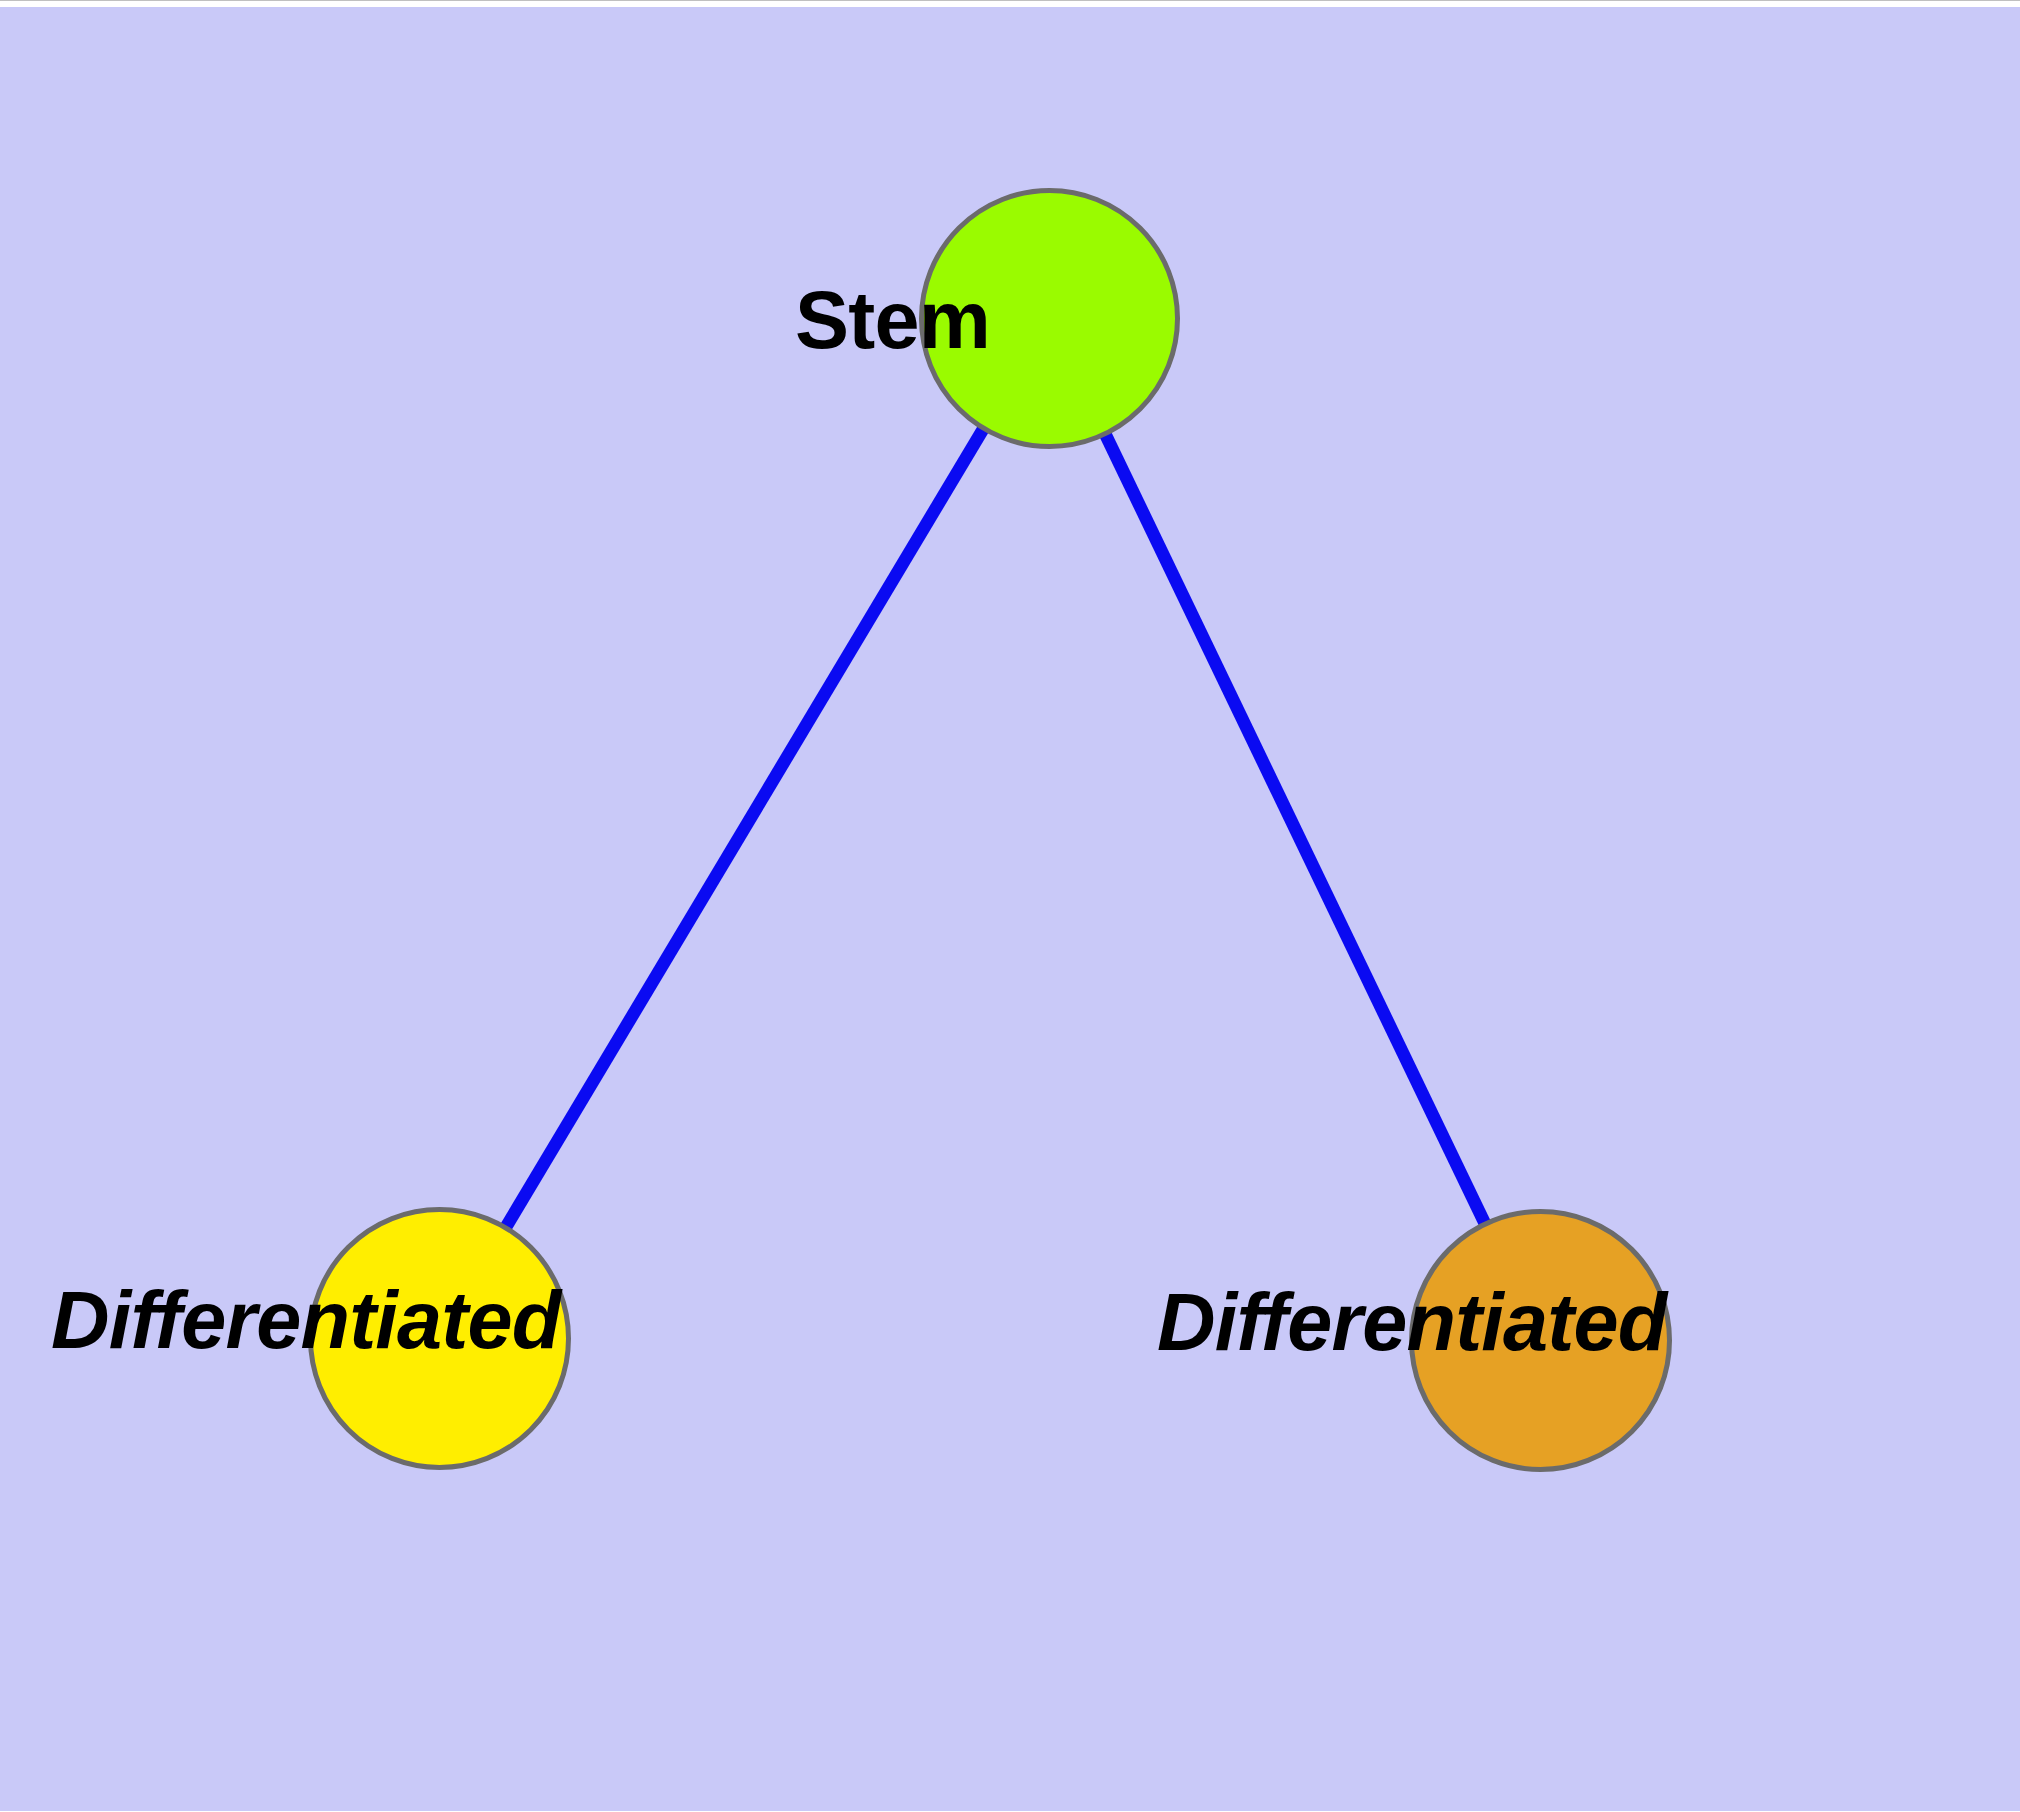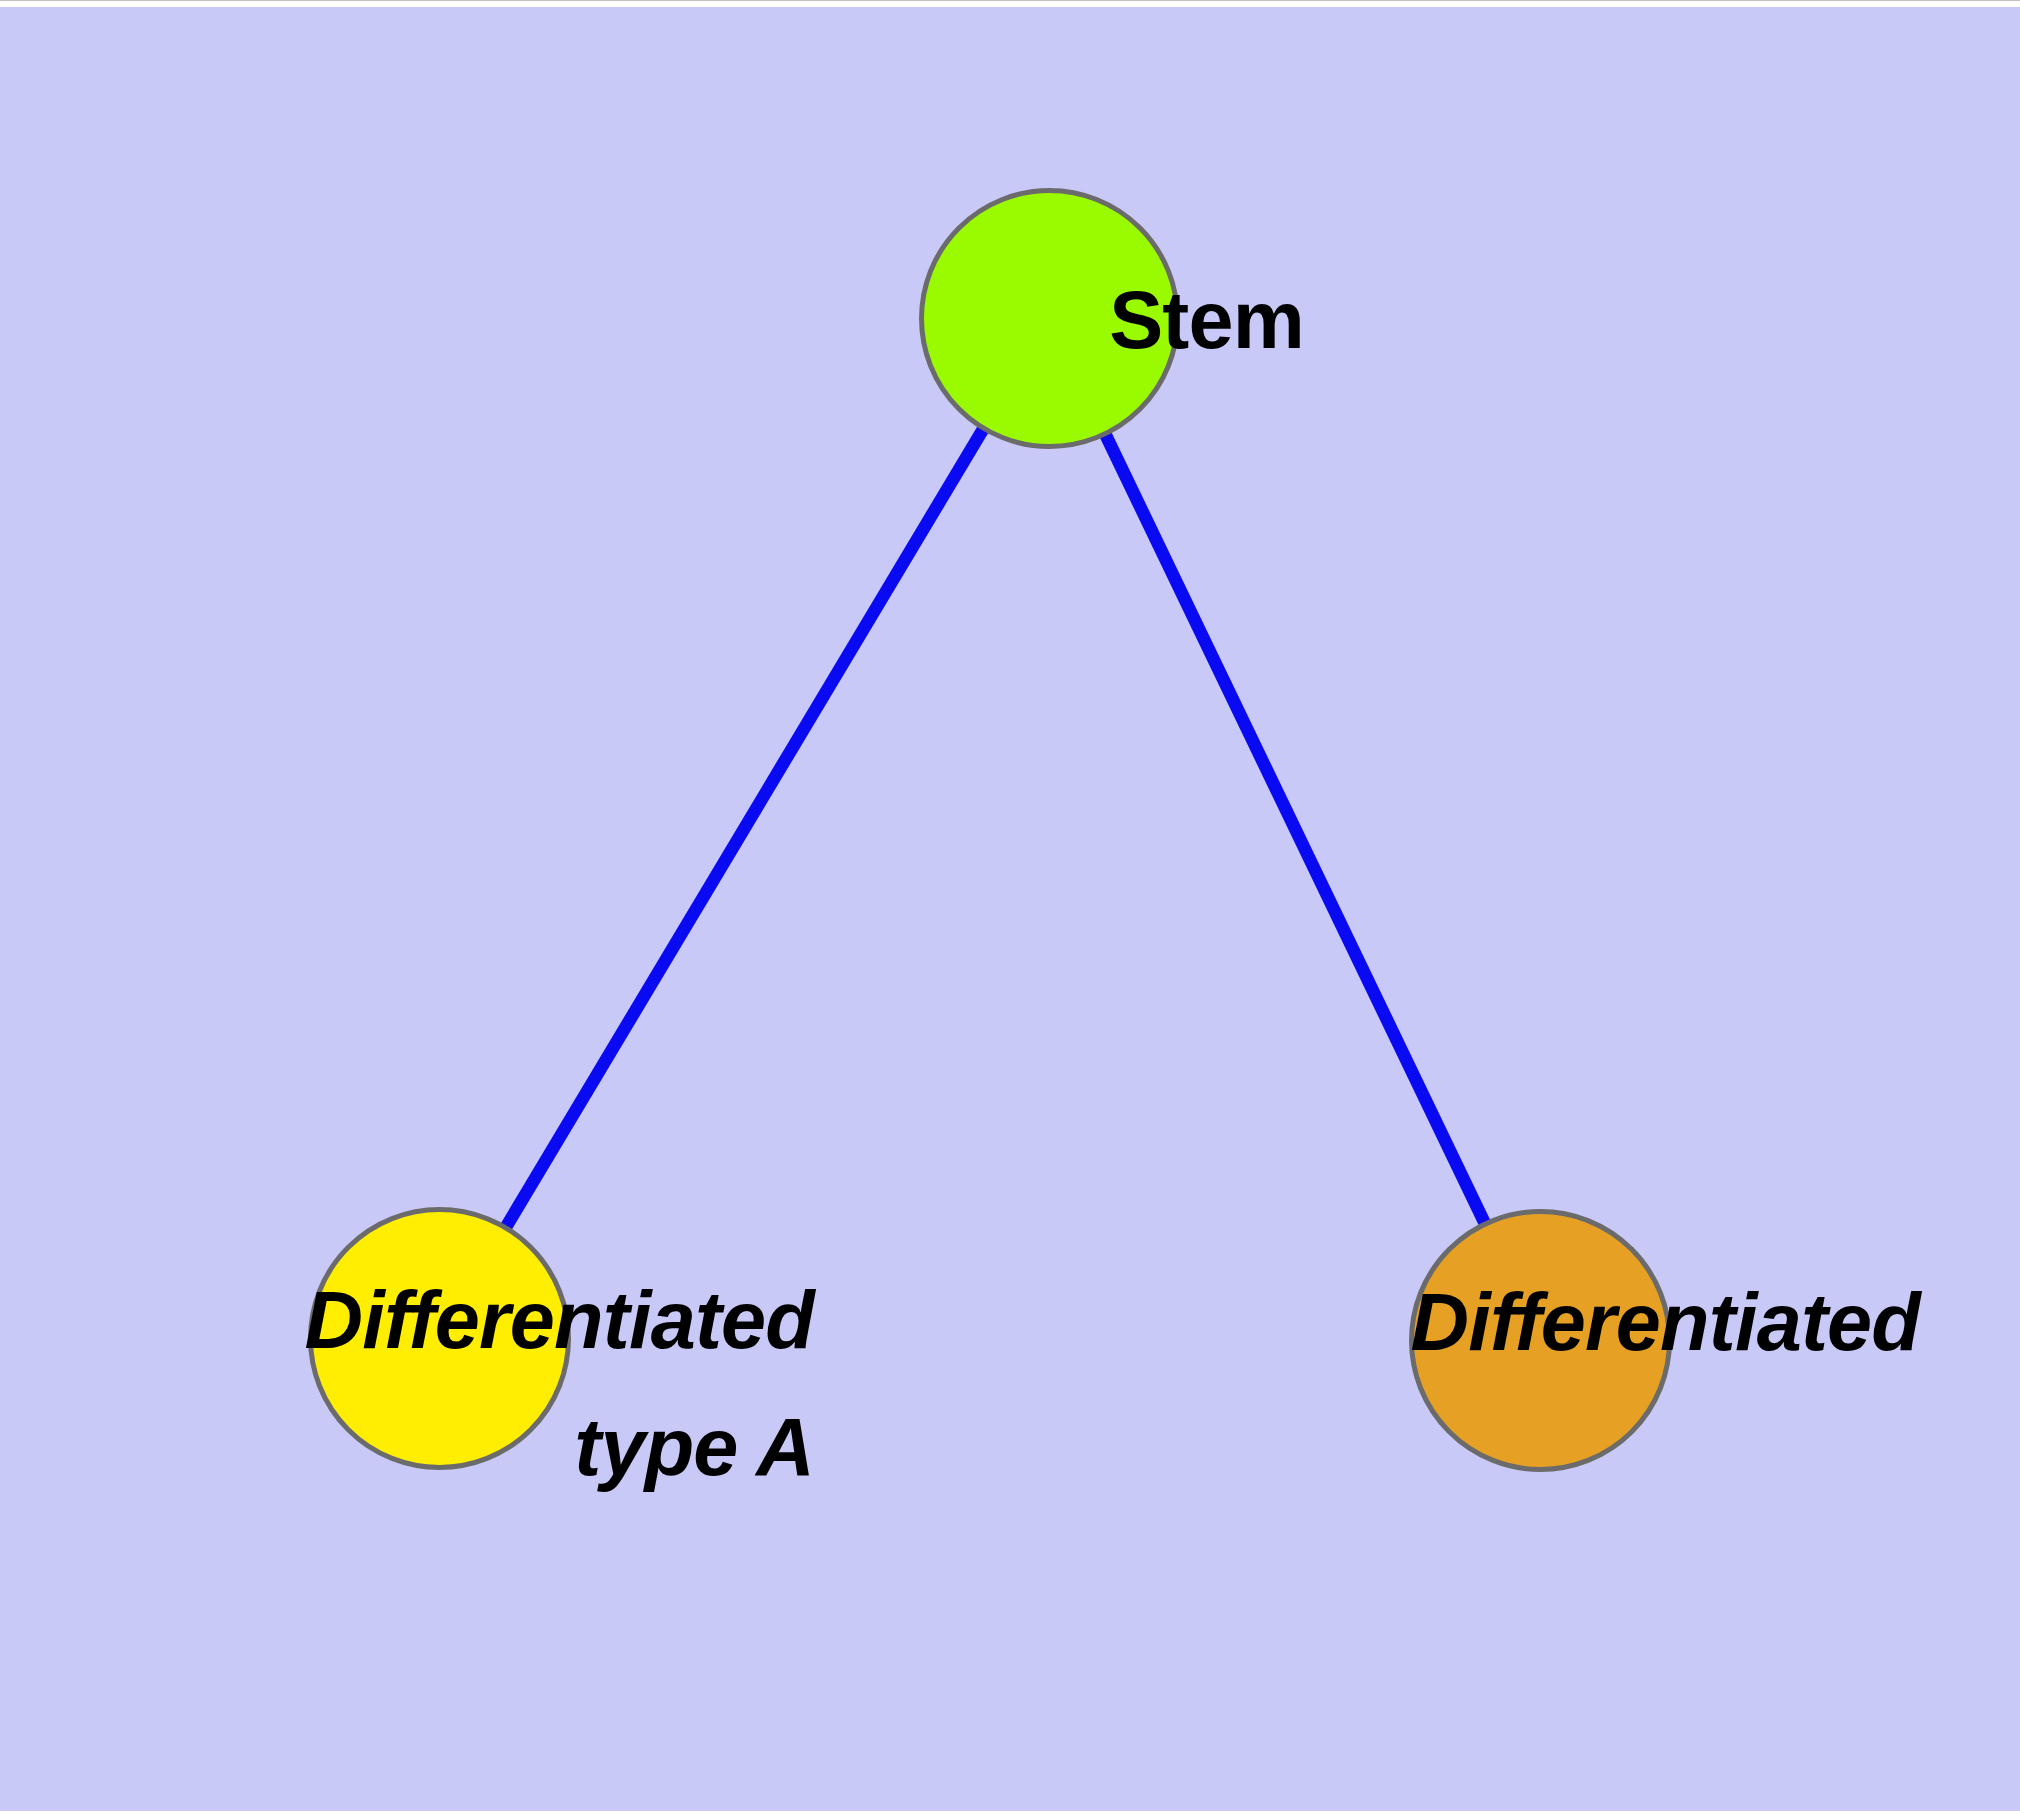--- a/index.html
+++ b/index.html
@@ -39,21 +39,21 @@
     position: absolute;
     border-radius: 50%;
     border: 5.1px solid #6b6b6b;
     box-sizing: border-box;
   }
   .node-stem-circle   { left: 919px; top:  181px; width: 261px; height: 261px; }
   .node-typea-circle  { left:  308px; top: 1200px; width: 263px; height: 263px; }
   .node-typeb-circle  { left: 1409px; top: 1202px; width: 263px; height: 263px; }
   .node-label {
     position: absolute;
-    text-align: right;
+    text-align: left;
     font-weight: bold;
     font-size: 81px;
     color: #000000;
     line-height: 127px;
     white-space: nowrap;
     letter-spacing: -0.8px;
   }
   .label-stem  { left:  795px; top:  250px; width: 509px; height: 127px; }
   .label-typea { left:   51px; top: 1250px; width: 763px; }
   .label-typeb { left: 1157px; top: 1252px; width: 763px; }
@@ -73,21 +73,20 @@
     <div class="node-circle node-stem-circle" style="background: rgb(154, 251, 0);"></div>
 
     <div class="node-circle node-typea-circle" style="background: rgb(255, 238, 0);"></div>
 
     <div class="node-circle node-typeb-circle" style="background: rgb(230, 161, 36);"></div>
 
     <div class="node-label label-stem">Stem</div>
 
     <div class="node-label label-typea">
       <span class="label-line">Differentiated</span>
-      <span class="label-line">type A</span>
     </div>
 
     <div class="node-label label-typeb">
       <span class="label-line">Differentiated</span>
     </div>
 
   </div>
 </div>
 
 

